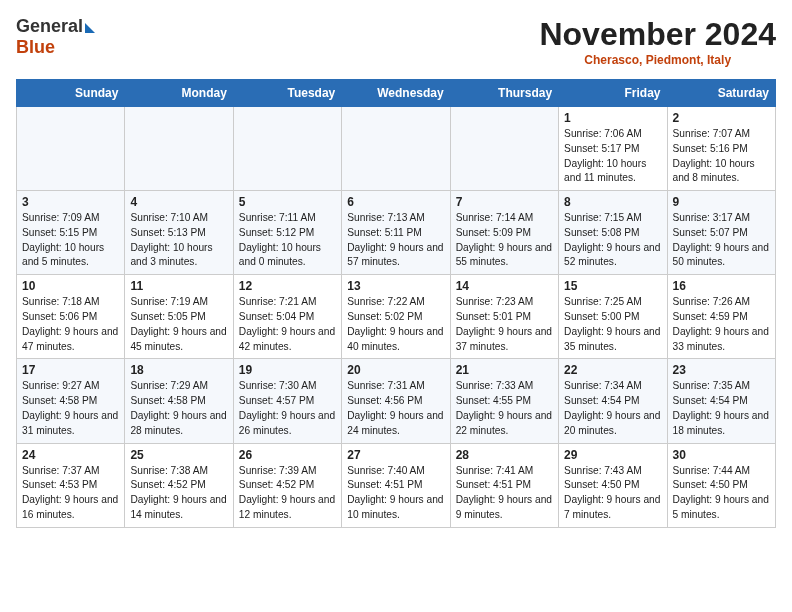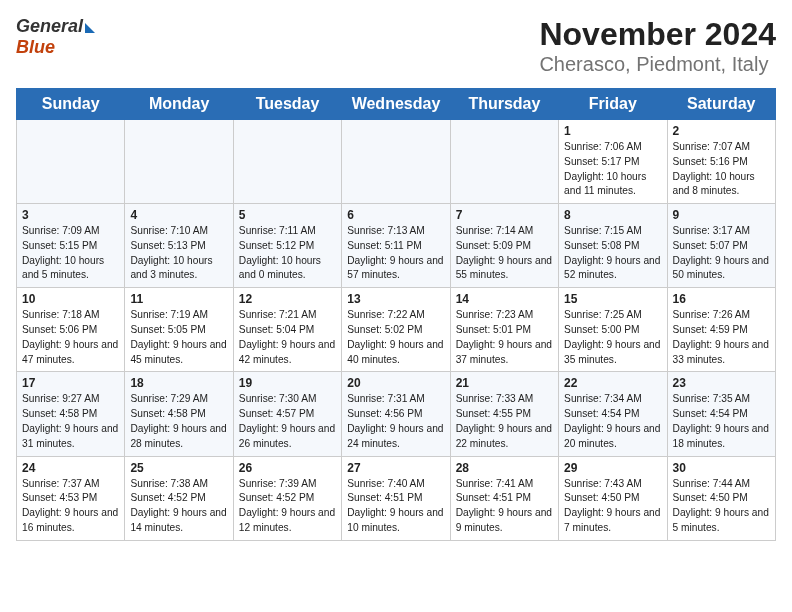--- a/index.html
+++ b/index.html
@@ -13,21 +13,20 @@
     .header {
       display: flex;
       justify-content: space-between;
       align-items: flex-start;
       margin-bottom: 12px;
     }
     .logo {
       display: flex;
       flex-direction: column;
       align-items: flex-start;
-      font-style: italic;
     }
     .logo-top {
       display: flex;
       align-items: center;
     }
     .logo-general {
       font-size: 18px;
       font-weight: bold;
       color: #333;
     }
@@ -39,43 +38,43 @@
     .logo-triangle {
       width: 0;
       height: 0;
       border-left: 10px solid #1a6ab5;
       border-top: 10px solid transparent;
       border-bottom: 0px solid transparent;
       margin-left: 2px;
       margin-top: 2px;
     }
     .title-block {
-      text-align: left;
+      text-align: center;
     }
     .title-block h1 {
       font-size: 32px;
       font-weight: bold;
       color: #222;
     }
     .title-block h2 {
-      font-size: 20px;
-      font-weight: normal;
-      color: #737373;
+      font-size: 12px;
+      font-weight: bold;
+      color: #c2410c;
     }
     .calendar {
       width: 100%;
       border-collapse: collapse;
       font-size: 11px;
     }
     .calendar thead tr th {
       background-color: #2a6db5;
       color: #fff;
-      text-align: center;
+      text-align: right;
       padding: 6px 6px;
-      font-size: 16px;
+      font-size: 12px;
       border: 1px solid #2a6db5;
     }
     .calendar tbody tr td {
       border: 1px solid #ccc;
       vertical-align: top;
       padding: 4px 5px;
       width: calc(100% / 7);
       min-height: 80px;
       height: 80px;
       color: #222;

